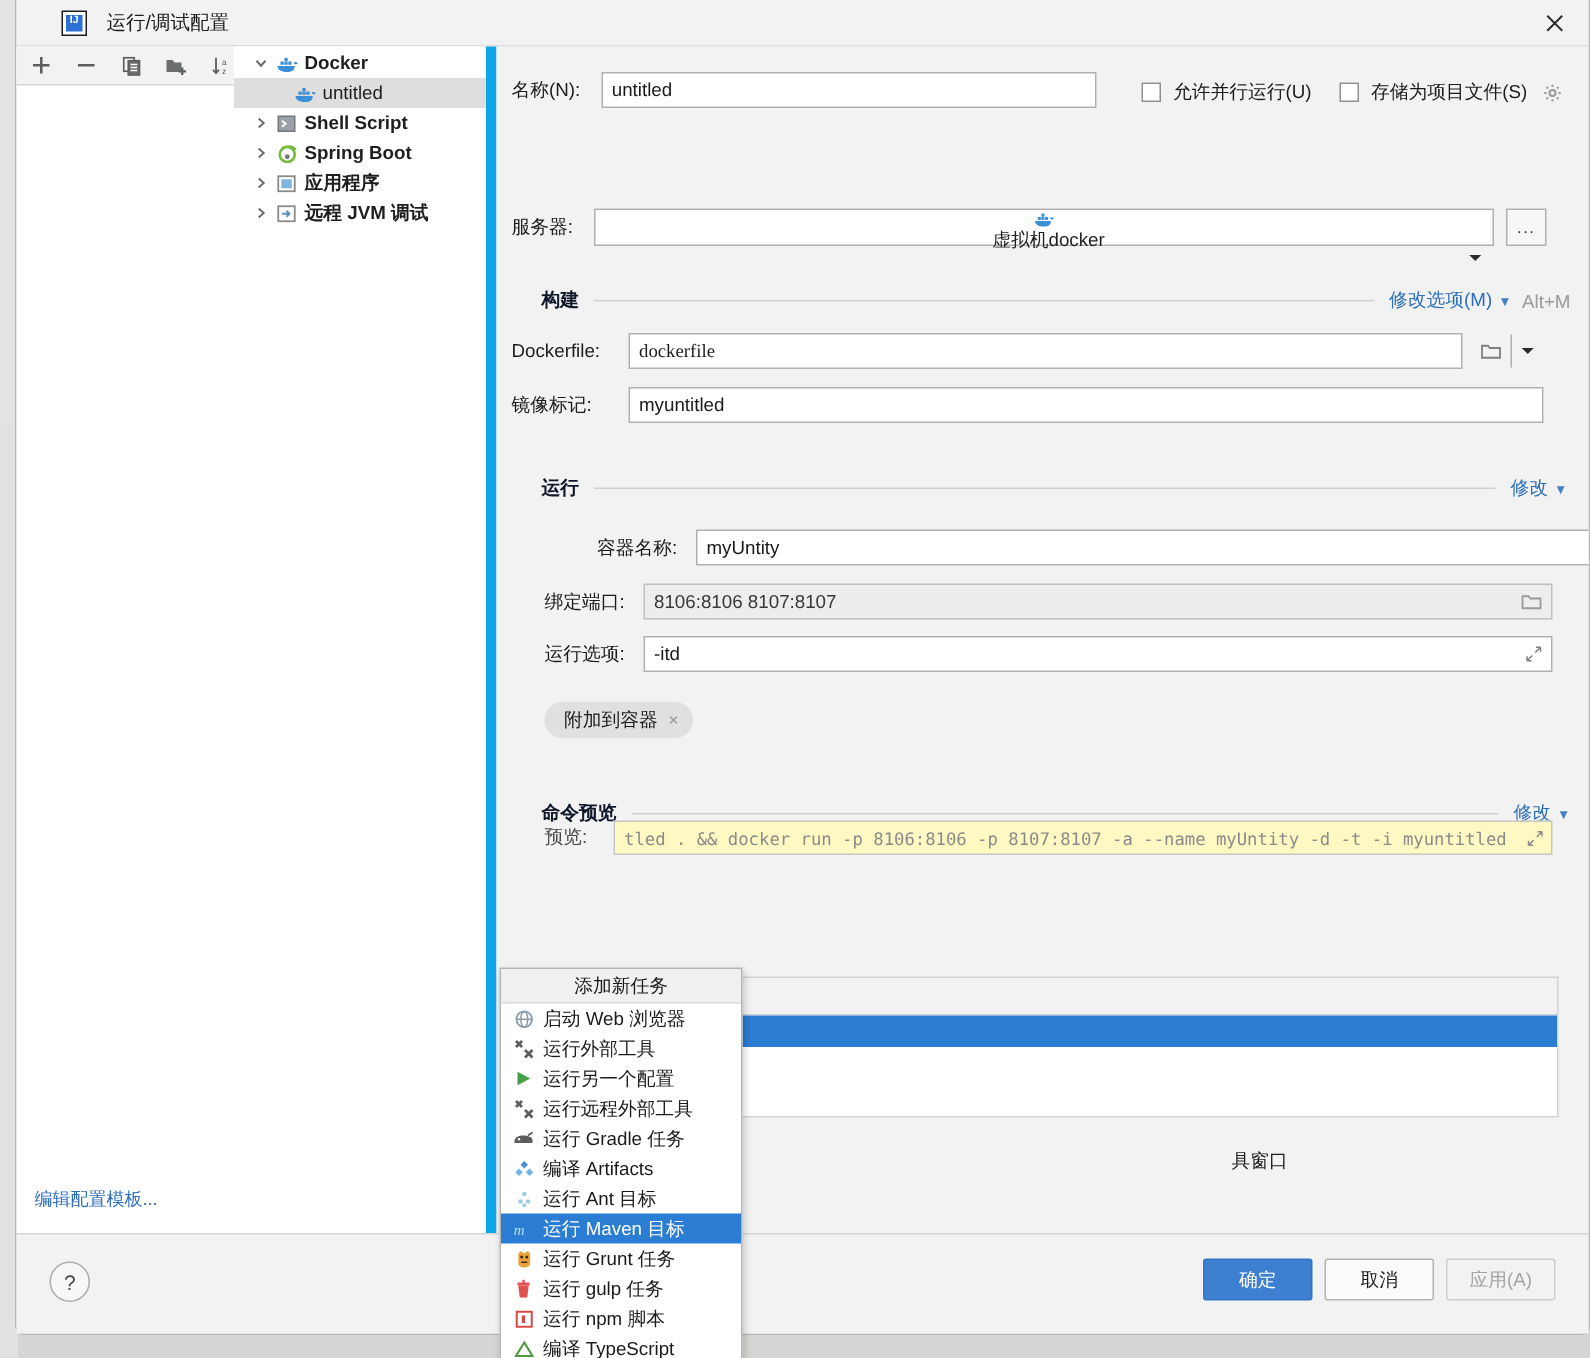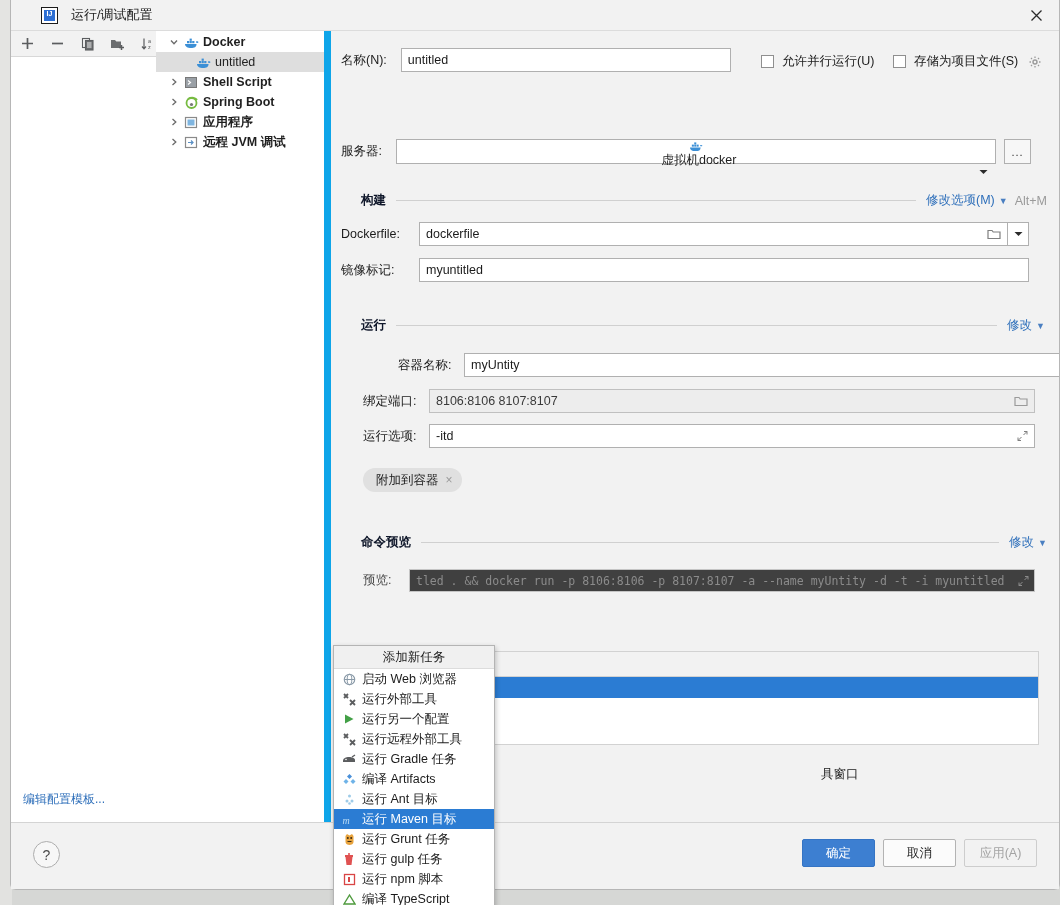--- a/index.html
+++ b/index.html
@@ -134,21 +134,21 @@
   }
 
   .chip {
     display: inline-flex; align-items: center; gap: 7px;
     background: #e0e0e0; border-radius: 12px; height: 24px; padding: 0 9px 0 13px;
     font-size: 12.5px; color: #1b1b1b;
   }
   .chip .x { color: #9a9a9a; font-size: 12px; }
 
   .preview-box {
-    background: #404040; border: 1px solid #c5c5c5; height: 23px;
+    background: #fef9c3; border: 1px solid #c5c5c5; height: 23px;
     display: flex; align-items: center; padding: 0 6px;
     font-family: "DejaVu Sans Mono", "Liberation Mono", monospace;
     font-size: 11.5px; color: #8b8b8b; overflow: hidden; white-space: nowrap;
   }
 
   .list-toolbar {
     height: 25px; background: #f2f2f2; border: 1px solid #d2d2d2; border-bottom: none;
     display: flex; align-items: center; padding-left: 9px; gap: 13px;
   }
   .lt-ico { width: 16px; height: 16px; display: flex; align-items: center; justify-content: center; color: #5b5d5f; }
@@ -410,21 +410,21 @@
         <span class="sec-title">构建</span>
         <span class="sec-line"></span>
         <span class="sec-link">修改选项(M)</span>
         <span class="chev">▼</span>
         <span class="sec-hint">Alt+M</span>
       </div>
 
       <div class="row" style="position:absolute;left:10px;top:191px;">
         <span class="lbl" style="width:78px;">Dockerfile:</span>
         <div style="position:relative;width:610px;">
-          <input class="txt" style="width: 610px; padding-right: 52px;" value="dockerfile">
+          <input class="txt" style="width: 556px; padding-right: 52px; font-family: Liberation Serif, serif;" value="dockerfile">
           <span class="field-icon" style="right:28px;">
             <svg width="14" height="12" viewBox="0 0 14 12">
               <path d="M1 2.5 H5 L6.2 4 H13 V10.5 H1 Z" fill="none" stroke="#7f7f7f" stroke-width="1.2"></path>
             </svg>
           </span>
           <span class="field-icon" style="right:0;width:22px;height:22px;border-left:1px solid #b0b0b0;">
             <svg width="9" height="6" viewBox="0 0 9 6">
                 <path d="M0.5 1 L4.5 5 L8.5 1" fill="#2b2b2b"></path>
               </svg>
           </span>
@@ -479,21 +479,21 @@
         </span>
       </div>
 
       <div class="row" style="position:absolute;left:10px;right:12px;top:503px;">
         <span class="sec-title">命令预览</span>
         <span class="sec-line"></span>
         <span class="sec-link">修改</span>
         <span class="chev">▼</span>
       </div>
 
-      <div class="row" style="position:absolute;left:32px;top:538px;">
+      <div class="row" style="position:absolute;left:32px;top:516px;">
         <span class="lbl" style="width:46px;color:#4a4a4a;">预览:</span>
         <div style="position:relative;width:626px;">
           <div class="preview-box" style="width:626px;padding-right:26px;">tled . &amp;&amp; docker run -p 8106:8106 -p 8107:8107 -a --name myUntity -d -t -i myuntitled</div>
           <span class="field-icon" style="right:6px;">
             <svg width="11" height="11" viewBox="0 0 11 11">
               <path d="M10 1 L6.5 4.5 M10 1 V4 M10 1 H7 M1 10 L4.5 6.5 M1 10 V7 M1 10 H4" stroke="#8b8b8b" stroke-width="1" fill="none"></path>
             </svg>
           </span>
         </div>
       </div>

